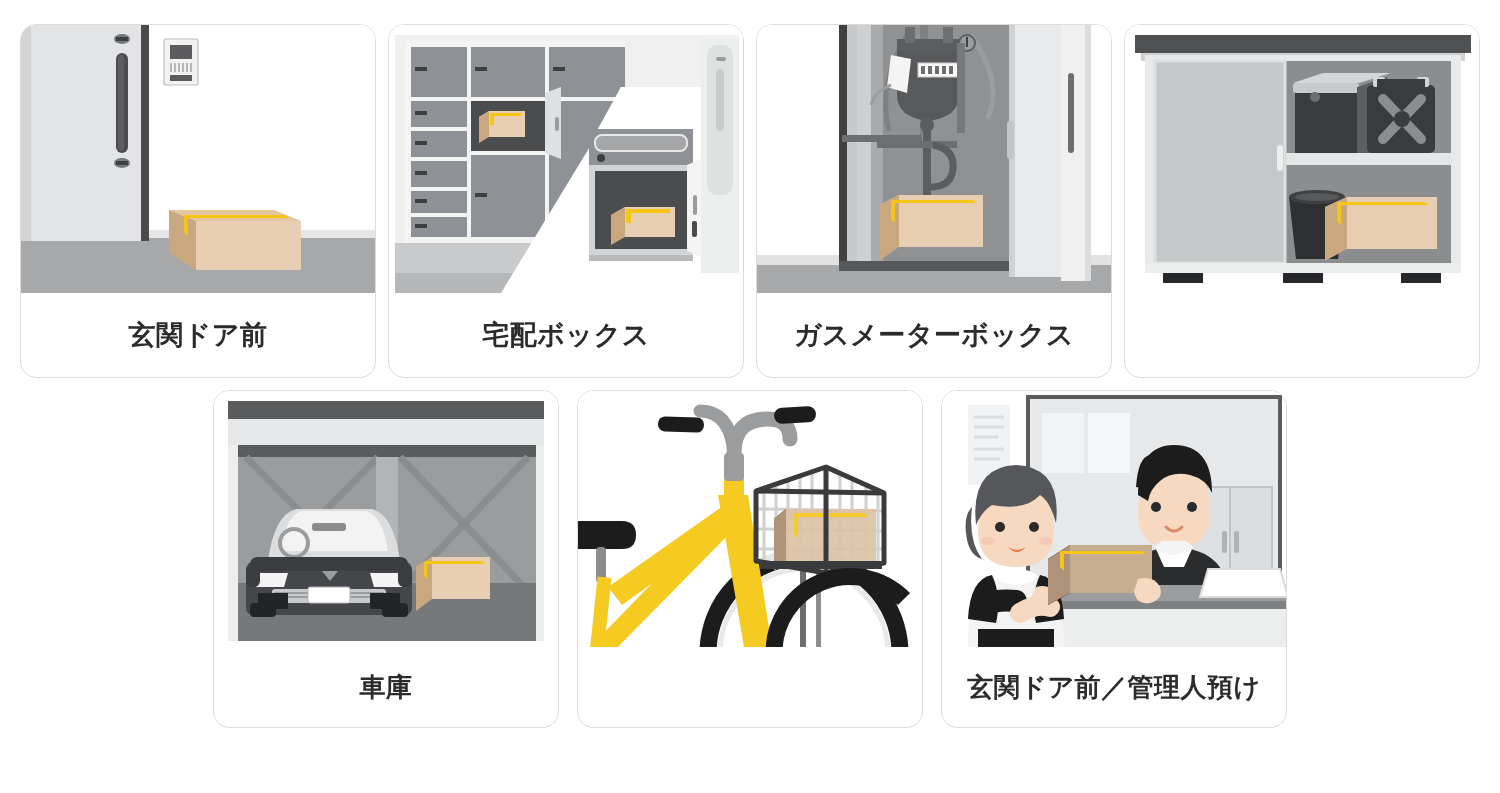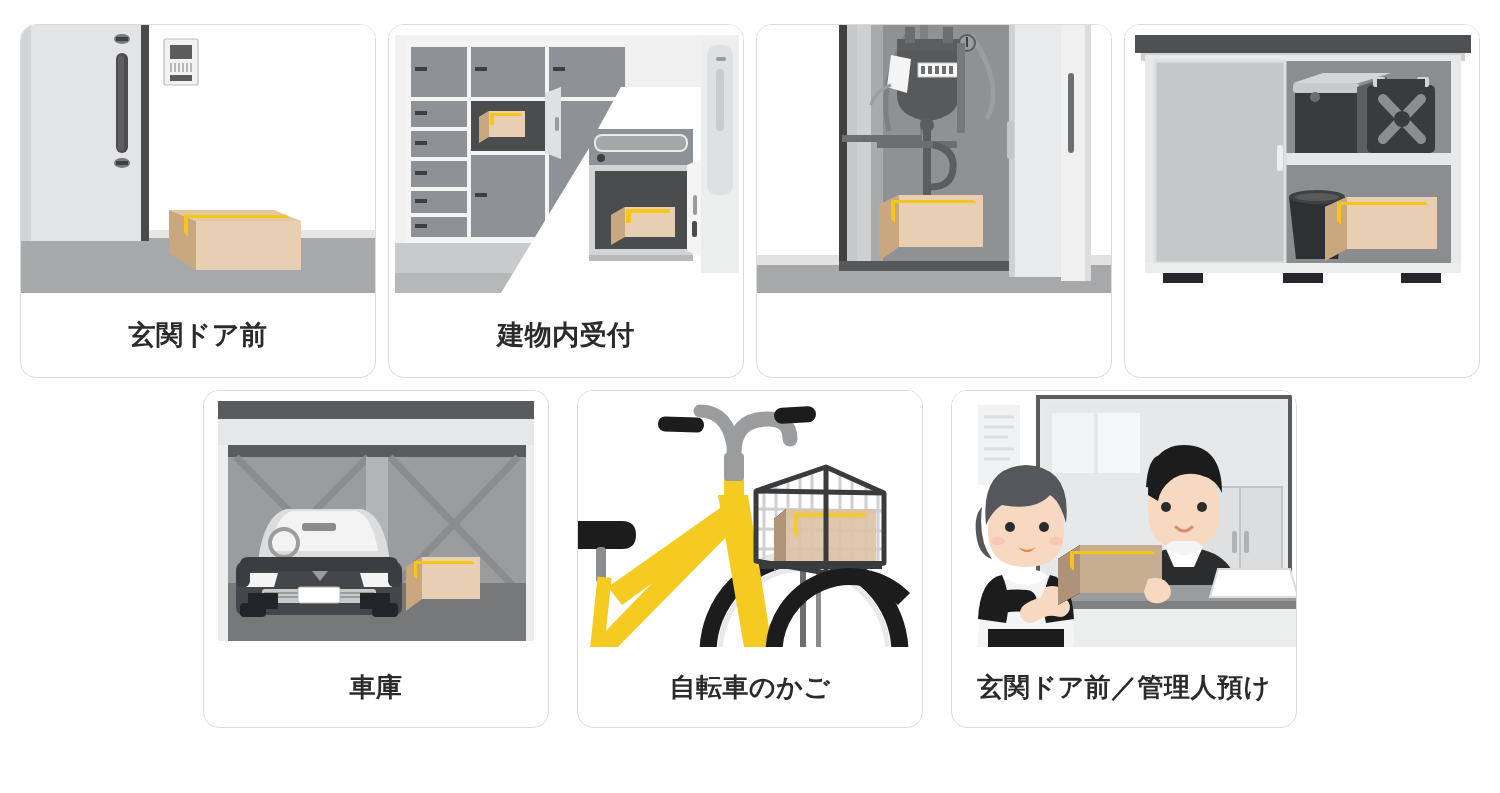--- a/index.html
+++ b/index.html
@@ -15,21 +15,21 @@
     width: 1500px; height: 793px;
     position: relative;
     background: #ffffff;
   }
   .row {
     display: flex;
     justify-content: center;
     align-items: flex-start;
   }
   .row-top { padding-top: 24px; gap: 12px; }
-  .row-bottom { padding-top: 12px; gap: 28px; }
+  .row-bottom { padding-top: 12px; gap: 18px; }
 
   .card {
     background: #ffffff;
     border: 1px solid #dcdcdc;
     border-radius: 16px;
     overflow: hidden;
     display: flex;
     flex-direction: column;
     position: relative;
     box-shadow: 0 0 0 0 rgba(0,0,0,0);
@@ -186,21 +186,21 @@
           <rect x="237" y="184" width="5" height="14" fill="#f5c518"></rect>
 
           <rect x="200" y="230" width="104" height="6" fill="#b9babc"></rect>
 
           <rect x="312" y="14" width="38" height="234" fill="#eceded"></rect>
           <rect x="318" y="20" width="26" height="150" rx="10" fill="#dfe0e1"></rect>
           <rect x="327" y="32" width="10" height="4" rx="2" fill="#9a9b9d"></rect>
           <rect x="327" y="44" width="8" height="62" rx="4" fill="#c9cacb"></rect>
         </svg>
       </div>
-      <div class="label">建物内受付</div>
+      <div class="label">宅配ボックス</div>
     </div>
 
     <div class="card card-top">
       <div class="art">
         <svg viewBox="0 0 356 268" width="356" height="268" aria-hidden="true">
           <rect x="0" y="0" width="356" height="268" fill="#ffffff"></rect>
 
           <rect x="0" y="240" width="356" height="28" fill="#a6a8aa"></rect>
           <rect x="0" y="230" width="356" height="10" fill="#e2e2e3"></rect>
 
@@ -251,20 +251,21 @@
           <polygon points="134,175 138,178 138,198 134,194" fill="#f5c518"></polygon>
 
           <rect x="252" y="0" width="52" height="252" fill="#e9eaeb"></rect>
           <rect x="252" y="0" width="6" height="252" fill="#d0d1d3"></rect>
           <rect x="250" y="96" width="7" height="38" rx="3" fill="#c5c6c8"></rect>
           <rect x="304" y="0" width="24" height="256" fill="#f0f0f1"></rect>
           <rect x="311" y="48" width="6" height="80" rx="3" fill="#6c6e70"></rect>
           <rect x="328" y="0" width="6" height="256" fill="#dcdddf"></rect>
         </svg>
       </div>
+      <div class="label">ガスメーターボックス</div>
     </div>
 
     <div class="card card-top">
       <div class="art">
         <svg viewBox="0 0 356 268" width="356" height="268" aria-hidden="true">
           <rect x="0" y="0" width="356" height="268" fill="#ffffff"></rect>
 
           <rect x="10" y="10" width="336" height="18" fill="#4f5052"></rect>
           <rect x="16" y="28" width="324" height="8" fill="#cfd0d2"></rect>
 
@@ -433,21 +434,20 @@
           <g stroke="#3a3b3d" stroke-width="5" fill="none" stroke-linejoin="round">
             <polygon points="178,100 248,76 306,102 306,172 248,182 178,170"></polygon>
             <line x1="248" y1="76" x2="248" y2="182"></line>
             <line x1="178" y1="100" x2="306" y2="102"></line>
           </g>
           <rect x="182" y="170" width="122" height="8" fill="#3a3b3d"></rect>
 
           <path d="M196 262 a76 76 0 0 1 130 -54" fill="none" stroke="#1c1c1c" stroke-width="17"></path>
         </svg>
       </div>
-      <div class="label">自転車のかご</div>
     </div>
 
     <div class="card card-bottom">
       <div class="art">
         <svg viewBox="0 0 346 256" width="346" height="256" aria-hidden="true">
           <rect x="0" y="0" width="346" height="256" fill="#ffffff"></rect>
 
           <rect x="86" y="6" width="252" height="190" fill="#e8e9ea" stroke="#5a5b5d" stroke-width="4"></rect>
           <rect x="92" y="12" width="240" height="184" fill="#e7e8e9"></rect>
 

